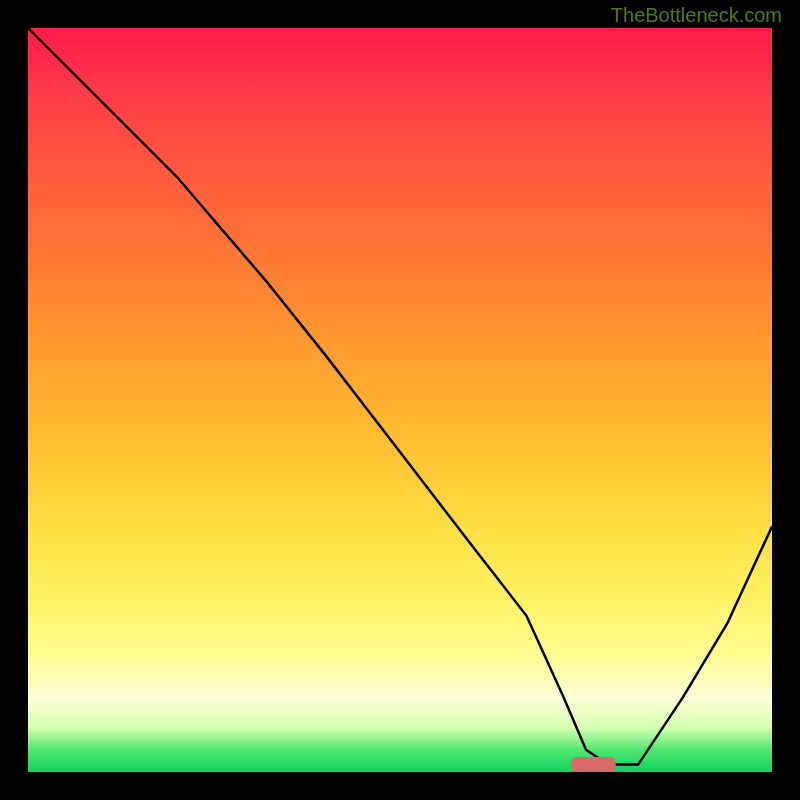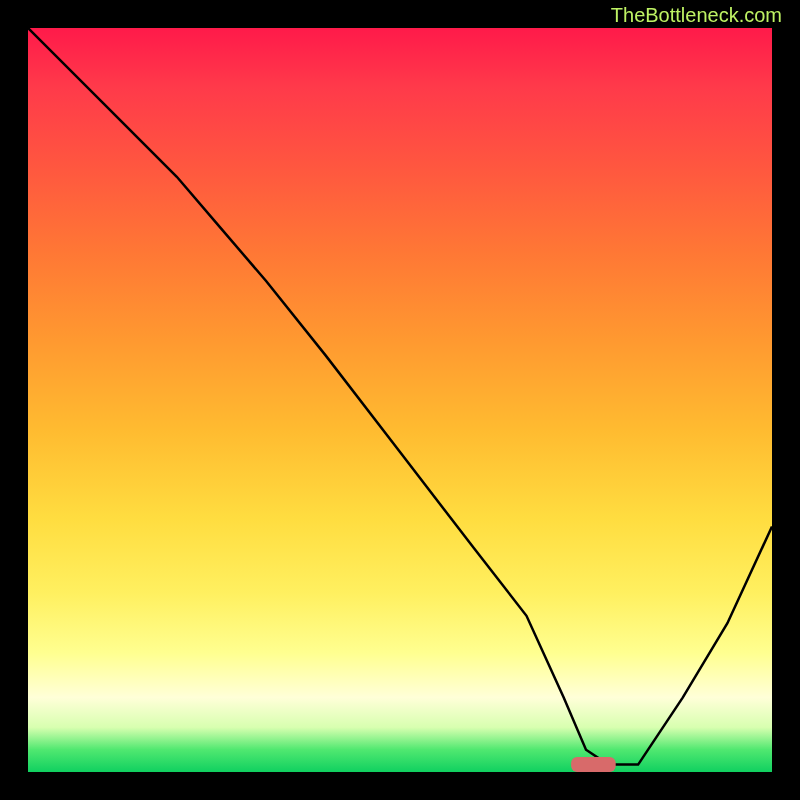--- a/index.html
+++ b/index.html
@@ -7,21 +7,21 @@
     width: 800px;
     height: 800px;
     background: #000;
     position: relative;
     font-family: Arial, sans-serif;
   }
   .watermark {
     position: absolute;
     top: 4px;
     right: 18px;
-    color: #bef264;
+    color: #4d7c0f;
     font-size: 20px;
     z-index: 10;
   }
   .frame {
     position: absolute;
     top: 0;
     left: 0;
     width: 800px;
     height: 800px;
     border: 14px solid #000;

